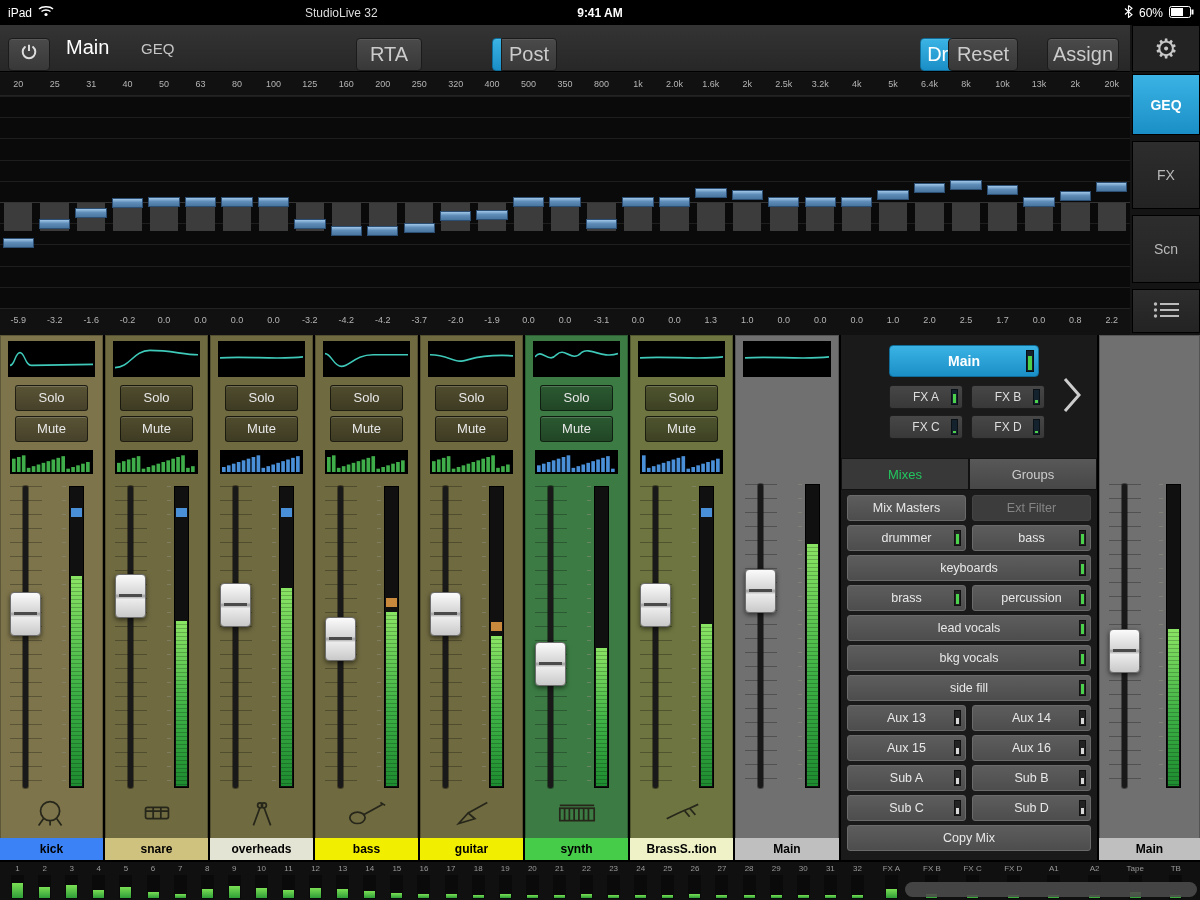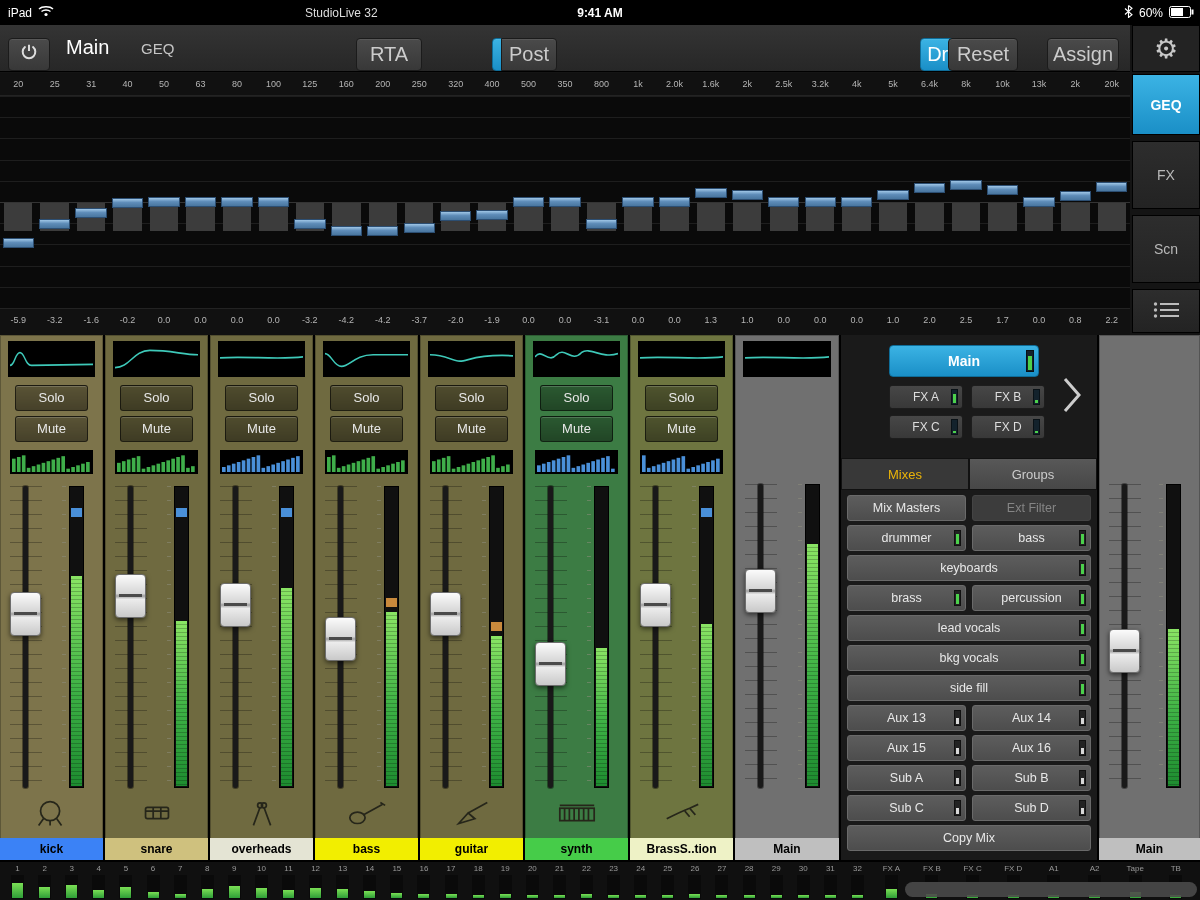--- a/index.html
+++ b/index.html
@@ -59,21 +59,21 @@
 
   
   .panel{width:256px;background:#1a1a1a;position:relative;flex:none;}
   .p-main{position:absolute;left:48px;top:10px;width:150px;height:32px;background:linear-gradient(#3bb3e4,#1a8fc7);border:1px solid #0e6d99;border-radius:4px;color:#fff;font-size:14px;font-weight:bold;text-align:center;line-height:30px;cursor:pointer;}
   .p-main .pmeter{top:4px;bottom:4px;}
   .pmeter{position:absolute;right:4px;width:8px;background:#13222c;border:1px solid rgba(0,0,0,.5);}
   .pmeter i{position:absolute;left:1px;right:1px;bottom:1px;display:block;}
   .p-chev{position:absolute;right:14px;top:40px;cursor:pointer;}
   .p-fx{position:absolute;width:74px;height:24px;background:linear-gradient(#474747,#383838);border:1px solid #1d1d1d;border-radius:3px;color:#ddd;font-size:12px;text-align:center;line-height:22px;cursor:pointer;}
   .p-fx .pmeter{top:3px;bottom:3px;width:7px;}
-  .ptab{position:absolute;top:123px;width:128px;height:32px;text-align:center;line-height:32px;font-size:13px;color:#eab308;border:1px solid #111;cursor:pointer;}
+  .ptab{position:absolute;top:123px;width:128px;height:32px;text-align:center;line-height:32px;font-size:13px;color:#22c55e;border:1px solid #111;cursor:pointer;}
   .ptab.t0{left:0;background:#383838;}
   .ptab.t1{left:128px;background:linear-gradient(#585858,#474747);color:#ccc;}
   .mix-list{position:absolute;left:6px;right:6px;top:160px;display:flex;flex-direction:column;gap:4px;}
   .mrow{display:flex;gap:6px;}
   .mbtn{position:relative;flex:1;height:26px;background:linear-gradient(#5d5d5d,#4d4d4d);border:1px solid #6a6a6a;border-radius:3px;color:#e8e8e8;font-size:12.5px;text-align:center;line-height:24px;cursor:pointer;white-space:nowrap;overflow:hidden;}
   .mbtn.dim{background:#3c3c3c;border-color:#444;color:#858585;}
   .mbtn .pmeter{top:4px;bottom:4px;width:7px;background:#222;}
 
   
   .bbar{position:absolute;left:0;top:860px;width:1200px;height:40px;background:#101010;border-top:2px solid #000;display:flex;align-items:flex-start;padding:2px 4px 0;}

